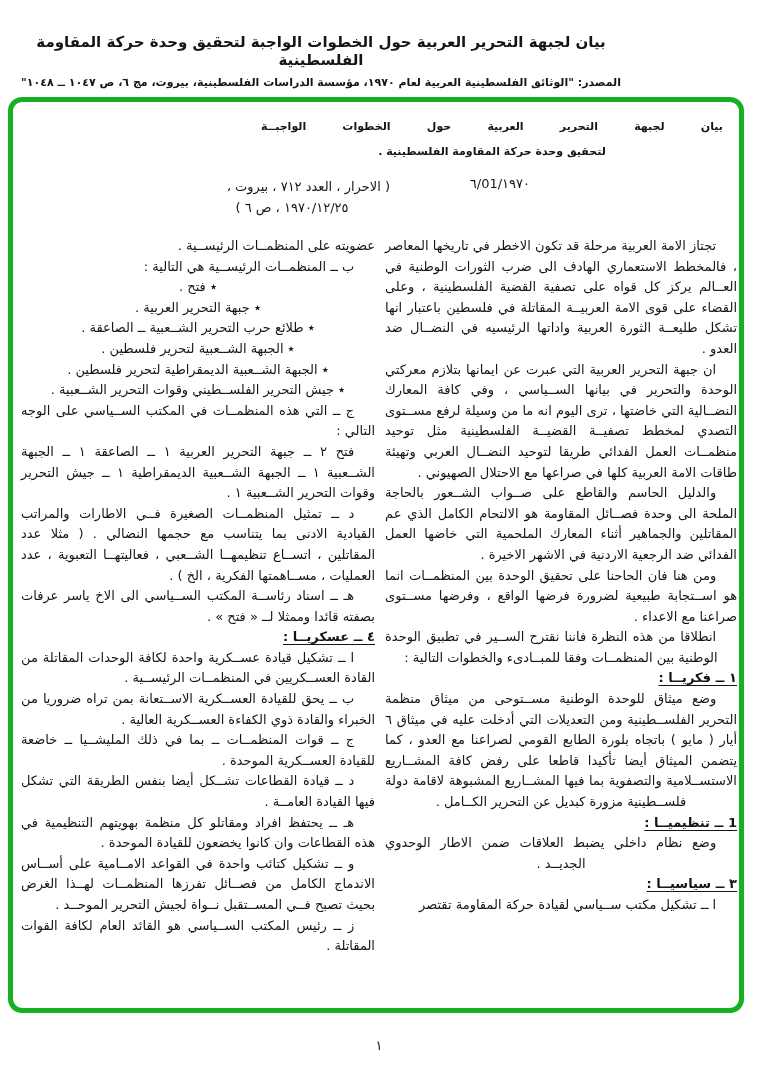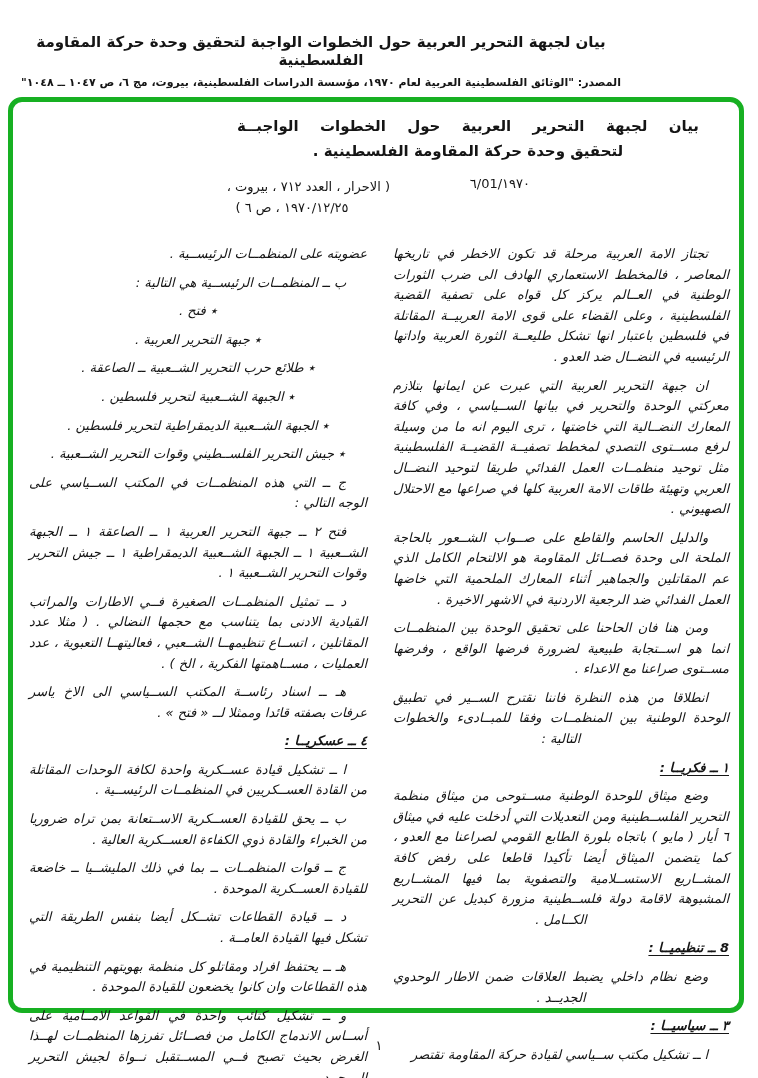--- a/index.html
+++ b/index.html
@@ -24,22 +24,22 @@
   .doc-frame {
     position:absolute; left:8px; top:97px;
     width:726px; height:906px;
     border:5px solid #17b022;
     border-radius:14px;
     direction:rtl;
   }
 
   
   .doc-title {
-    position:absolute; top:13px; right:40px; width:462px;
-    font-weight:bold; font-size:15px; line-height:23px;
+    position:absolute; top:13px; right:16px; width:462px;
+    font-weight:bold; font-size:11px; line-height:23px;
   }
   .doc-title-l1 { text-align:justify; text-align-last:justify; }
   .doc-title-l2 { text-align:center; margin-top:2px; }
 
   
   .meta-date {
     position:absolute; top:74px; right:209px;
     font-size:13px;
   }
   .meta-citation {
@@ -50,21 +50,21 @@
 
   
   .col {
     position:absolute; top:134px;
     font-size:13px; line-height:20.6px;
     text-align:justify;
   }
   .col-right { right:2px;  width:352px; }
   .col-left  { right:364px; width:354px; }
 
-  .col p { margin:8px;font-style:italic; }
+  .col p { margin:0; }
   .t-para   { text-indent:1.6em; }
   .t-para_c { text-indent:1.6em; text-align-last:center; }
   .t-plain  { text-align:right; }
   .t-heading {
     font-weight:bold; text-align:right;
     text-decoration:underline; text-underline-offset:3px;
   }
   .t-bullet { text-align:center; }
 
   .page-number {
@@ -94,21 +94,21 @@
   </div>
 
   <div class="col col-right">
       <p class="t-para">تجتاز الامة العربية مرحلة قد تكون الاخطر في تاريخها المعاصر ، فالمخطط الاستعماري الهادف الى ضرب الثورات الوطنية في العــالم يركز كل قواه على تصفية القضية الفلسطينية ، وعلى القضاء على قوى الامة العربيــة المقاتلة في فلسطين باعتبار انها تشكل طليعــة الثورة العربية واداتها الرئيسيه في النضــال ضد العدو .</p>
       <p class="t-para">ان جبهة التحرير العربية التي عبرت عن ايمانها بتلازم معركتي الوحدة والتحرير في بيانها الســياسي ، وفي كافة المعارك النضــالية التي خاضتها ، ترى اليوم انه ما من وسيلة لرفع مســتوى التصدي لمخطط تصفيــة القضيــة الفلسطينية مثل توحيد منظمــات العمل الفدائي طريقا لتوحيد النضــال العربي وتهيئة طاقات الامة العربية كلها في صراعها مع الاحتلال الصهيوني .</p>
       <p class="t-para">والدليل الحاسم والقاطع على صــواب الشــعور بالحاجة الملحة الى وحدة فصــائل المقاومة هو الالتحام الكامل الذي عم المقاتلين والجماهير أثناء المعارك الملحمية التي خاضها العمل الفدائي ضد الرجعية الاردنية في الاشهر الاخيرة .</p>
       <p class="t-para">ومن هنا فان الحاحنا على تحقيق الوحدة بين المنظمــات انما هو اســتجابة طبيعية لضرورة فرضها الواقع ، وفرضها مســتوى صراعنا مع الاعداء .</p>
       <p class="t-para_c">انطلاقا من هذه النظرة فاننا نقترح الســير في تطبيق الوحدة الوطنية بين المنظمــات وفقا للمبــادىء والخطوات التالية :</p>
       <p class="t-heading">١ ــ فكريــا :</p>
       <p class="t-para_c">وضع ميثاق للوحدة الوطنية مســتوحى من ميثاق منظمة التحرير الفلســطينية ومن التعديلات التي أدخلت عليه في ميثاق ٦ أيار ( مايو ) باتجاه بلورة الطابع القومي لصراعنا مع العدو ، كما يتضمن الميثاق أيضا تأكيدا قاطعا على رفض كافة المشــاريع الاستســلامية والتصفوية بما فيها المشــاريع المشبوهة لاقامة دولة فلســطينية مزورة كبديل عن التحرير الكــامل .</p>
-      <p class="t-heading">8 ــ تنظيميــا :</p>
+      <p class="t-heading">1 ــ تنظيميــا :</p>
       <p class="t-para_c">وضع نظام داخلي يضبط العلاقات ضمن الاطار الوحدوي الجديــد .</p>
       <p class="t-heading">٣ ــ سياسيــا :</p>
       <p class="t-para">ا ــ تشكيل مكتب ســياسي لقيادة حركة المقاومة تقتصر</p>
     </div>
   <div class="col col-left">
       <p class="t-plain">عضويته على المنظمــات الرئيســية .</p>
       <p class="t-para">ب ــ المنظمــات الرئيســية هي التالية :</p>
       <p class="t-bullet">٭ فتح .</p>
       <p class="t-bullet">٭ جبهة التحرير العربية .</p>
       <p class="t-bullet">٭ طلائع حرب التحرير الشــعبية ــ الصاعقة .</p>

